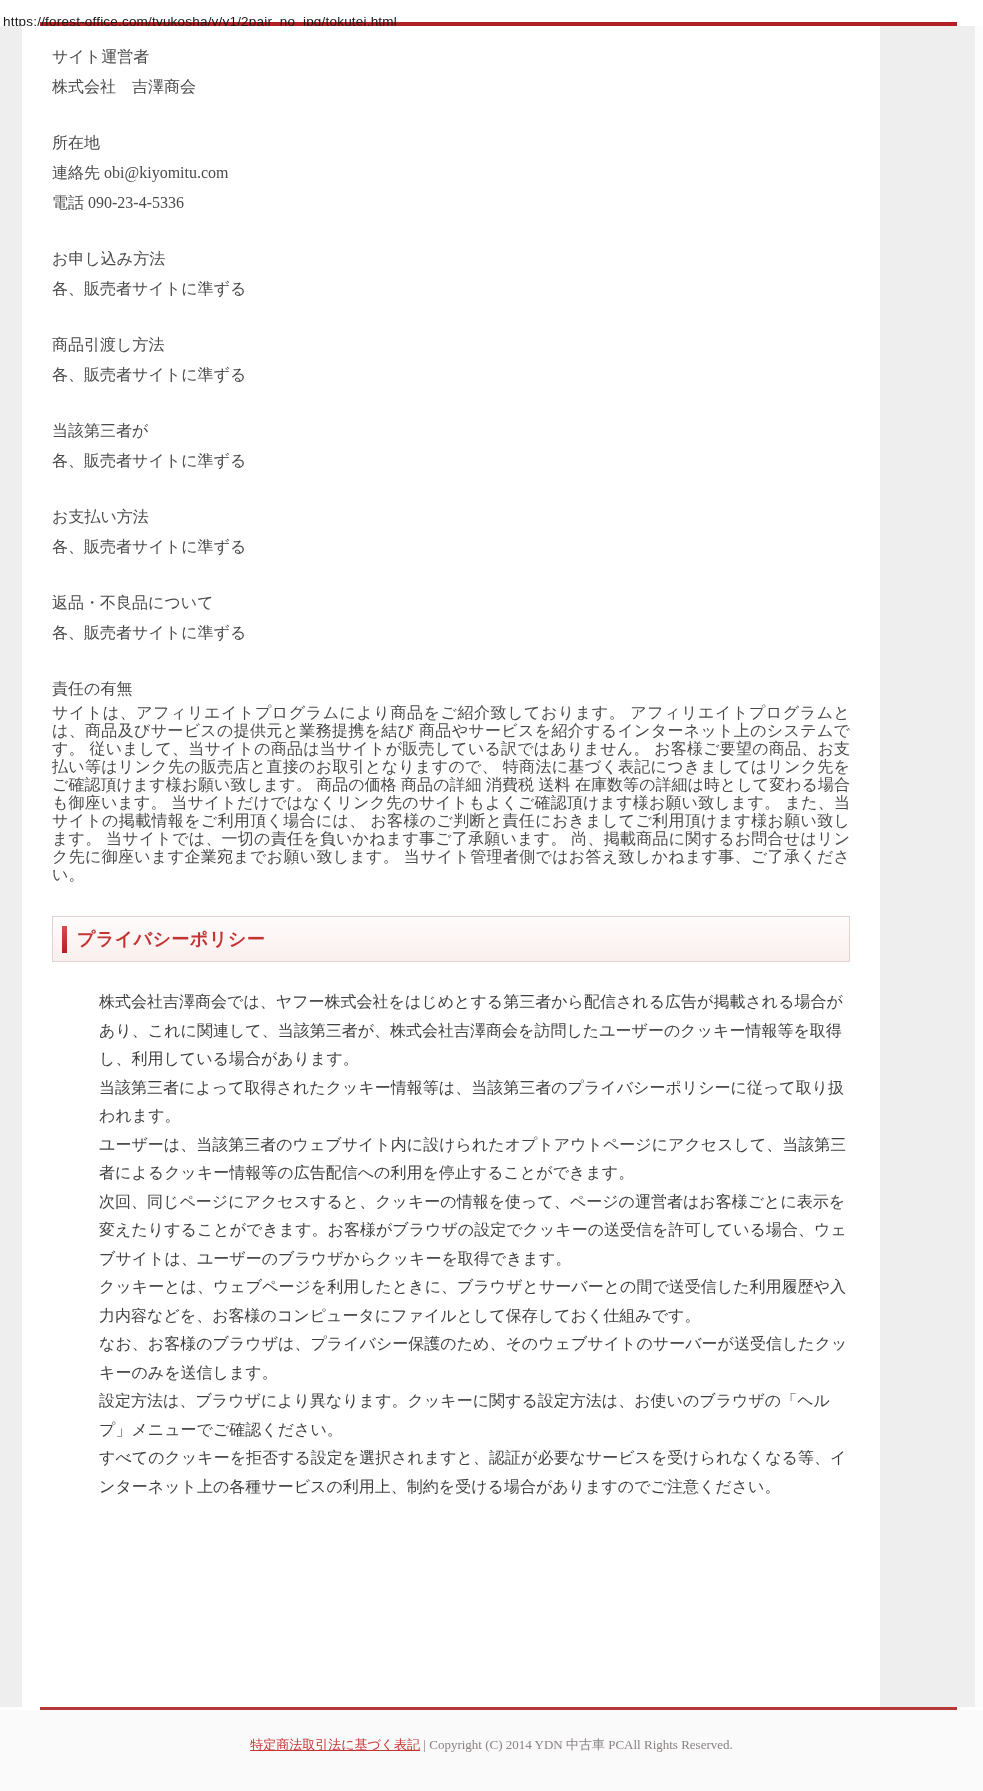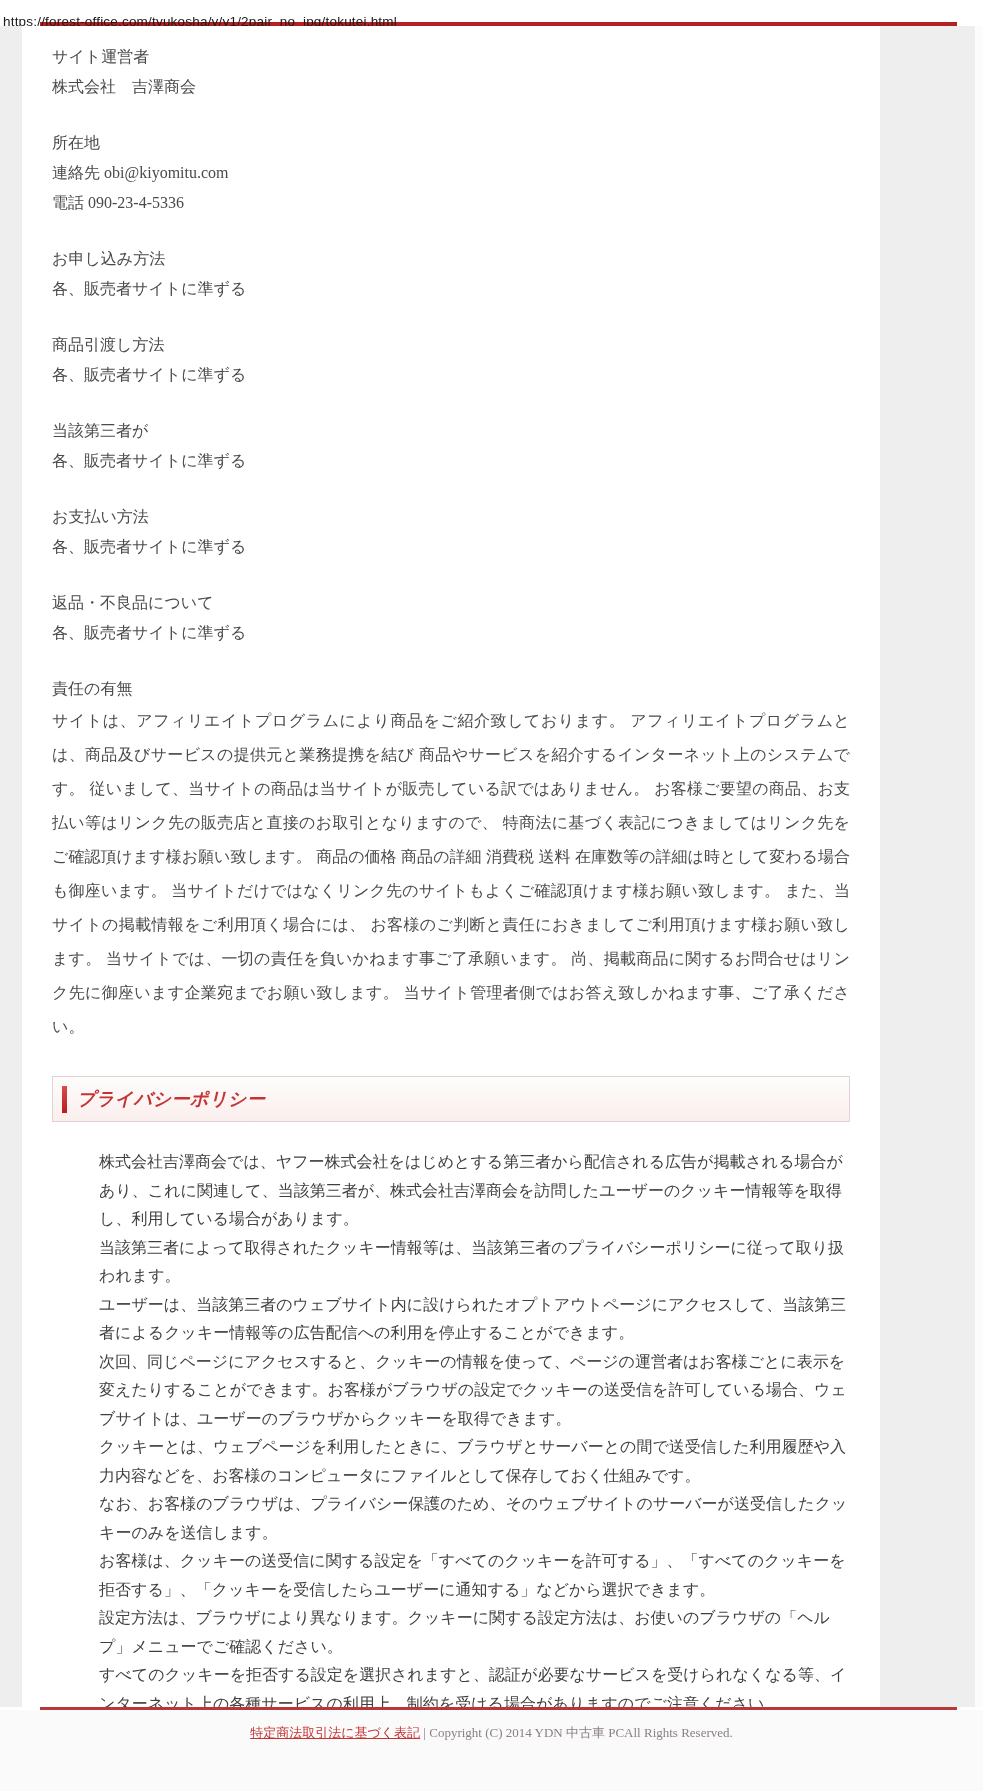--- a/index.html
+++ b/index.html
@@ -48,32 +48,31 @@
     color:#4a4a4a;
     font-family:"Liberation Serif", serif;
   }
   .info-title {
     font-size:16px;
     line-height:30px;
     color:#4a4a4a;
   }
   .long-par {
     font-size:16px;
-    line-height:34px;
+    line-height:18px;
     color:#4a4a4a;
     text-align:justify;
   }
   .privacy-head-box {
     margin-top:32px;
     border:1px solid #e2d3d3;
     background:linear-gradient(180deg,#fefcfc 0%,#faefed 100%);
     height:46px;
     display:flex;
     align-items:center;
-    font-style:italic;
   }
   .privacy-bar {
     width:5px;
     height:27px;
     margin-left:9px;
     background:linear-gradient(180deg,#da4b4b 0%,#b91d1d 100%);
   }
   .privacy-title {
     margin-left:10px;
     font-size:18px;
@@ -90,21 +89,21 @@
   }
   .rule-bottom {
     height:3px;
     background:#b5393b;
     margin:0 26px 0 40px;
   }
   .footer {
     background:#fbfafa;
     height:81px;
     text-align:center;
-    padding-top:14px;
+    padding-top:26px;
     font-size:13px;
   }
   .footer-link {
     color:#c53333;
     text-decoration:underline;
     cursor:pointer;
   }
   .footer-sep, .footer-copy {
     color:#8a8181;
     font-family:"Liberation Serif", serif;
@@ -172,21 +171,20 @@
       <div class="privacy-title">プライバシーポリシー</div>
     </div>
 
     <div class="privacy-body" id="privacy-container">
         <div>株式会社吉澤商会では、ヤフー株式会社をはじめとする第三者から配信される広告が掲載される場合があり、これに関連して、当該第三者が、株式会社吉澤商会を訪問したユーザーのクッキー情報等を取得し、利用している場合があります。</div>
         <div>当該第三者によって取得されたクッキー情報等は、当該第三者のプライバシーポリシーに従って取り扱われます。</div>
         <div>ユーザーは、当該第三者のウェブサイト内に設けられたオプトアウトページにアクセスして、当該第三者によるクッキー情報等の広告配信への利用を停止することができます。</div>
         <div>次回、同じページにアクセスすると、クッキーの情報を使って、ページの運営者はお客様ごとに表示を変えたりすることができます。お客様がブラウザの設定でクッキーの送受信を許可している場合、ウェブサイトは、ユーザーのブラウザからクッキーを取得できます。</div>
         <div>クッキーとは、ウェブページを利用したときに、ブラウザとサーバーとの間で送受信した利用履歴や入力内容などを、お客様のコンピュータにファイルとして保存しておく仕組みです。</div>
         <div>なお、お客様のブラウザは、プライバシー保護のため、そのウェブサイトのサーバーが送受信したクッキーのみを送信します。</div>
-        <div>お客様は、クッキーの送受信に関する設定を「すべてのクッキーを許可する」、「すべてのクッキーを拒否する」、「クッキーを受信したらユーザーに通知する」などから選択できます。</div>
         <div>設定方法は、ブラウザにより異なります。クッキーに関する設定方法は、お使いのブラウザの「ヘルプ」メニューでご確認ください。</div>
         <div>すべてのクッキーを拒否する設定を選択されますと、認証が必要なサービスを受けられなくなる等、インターネット上の各種サービスの利用上、制約を受ける場合がありますのでご注意ください。</div>
       </div>
 
   </div>
 </div>
 
 <div class="rule-bottom"></div>
 
 <div class="footer">

